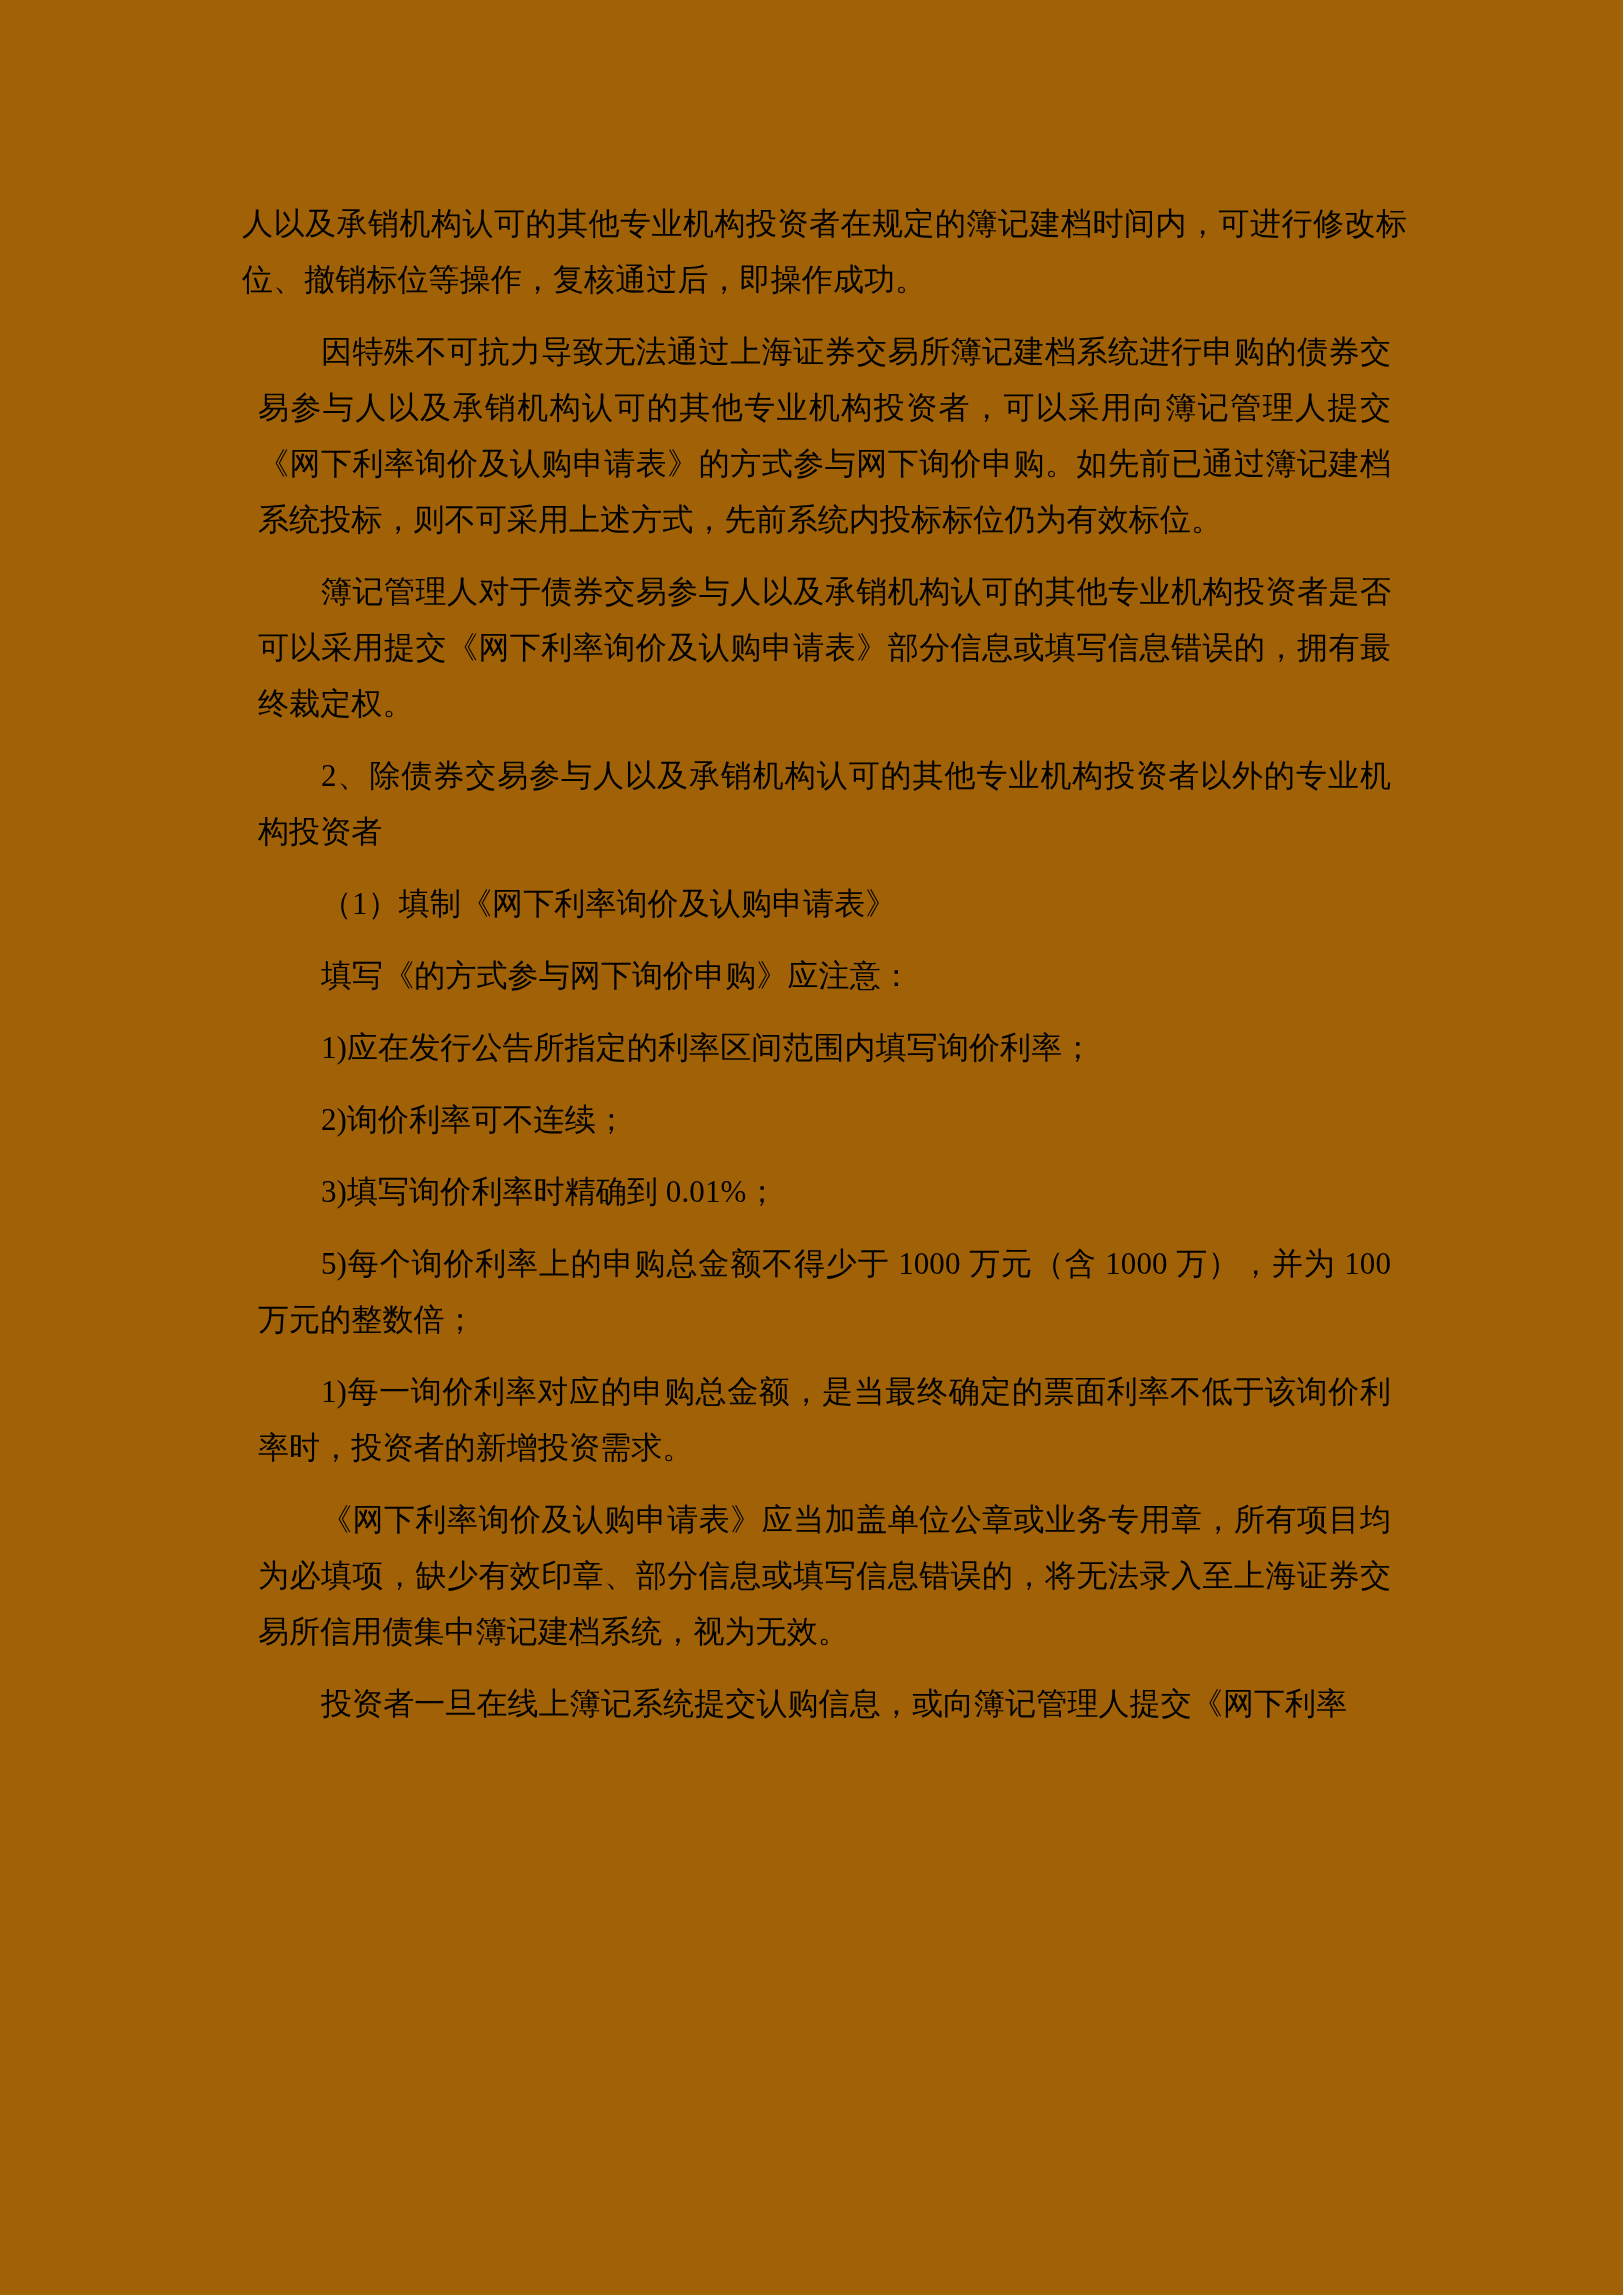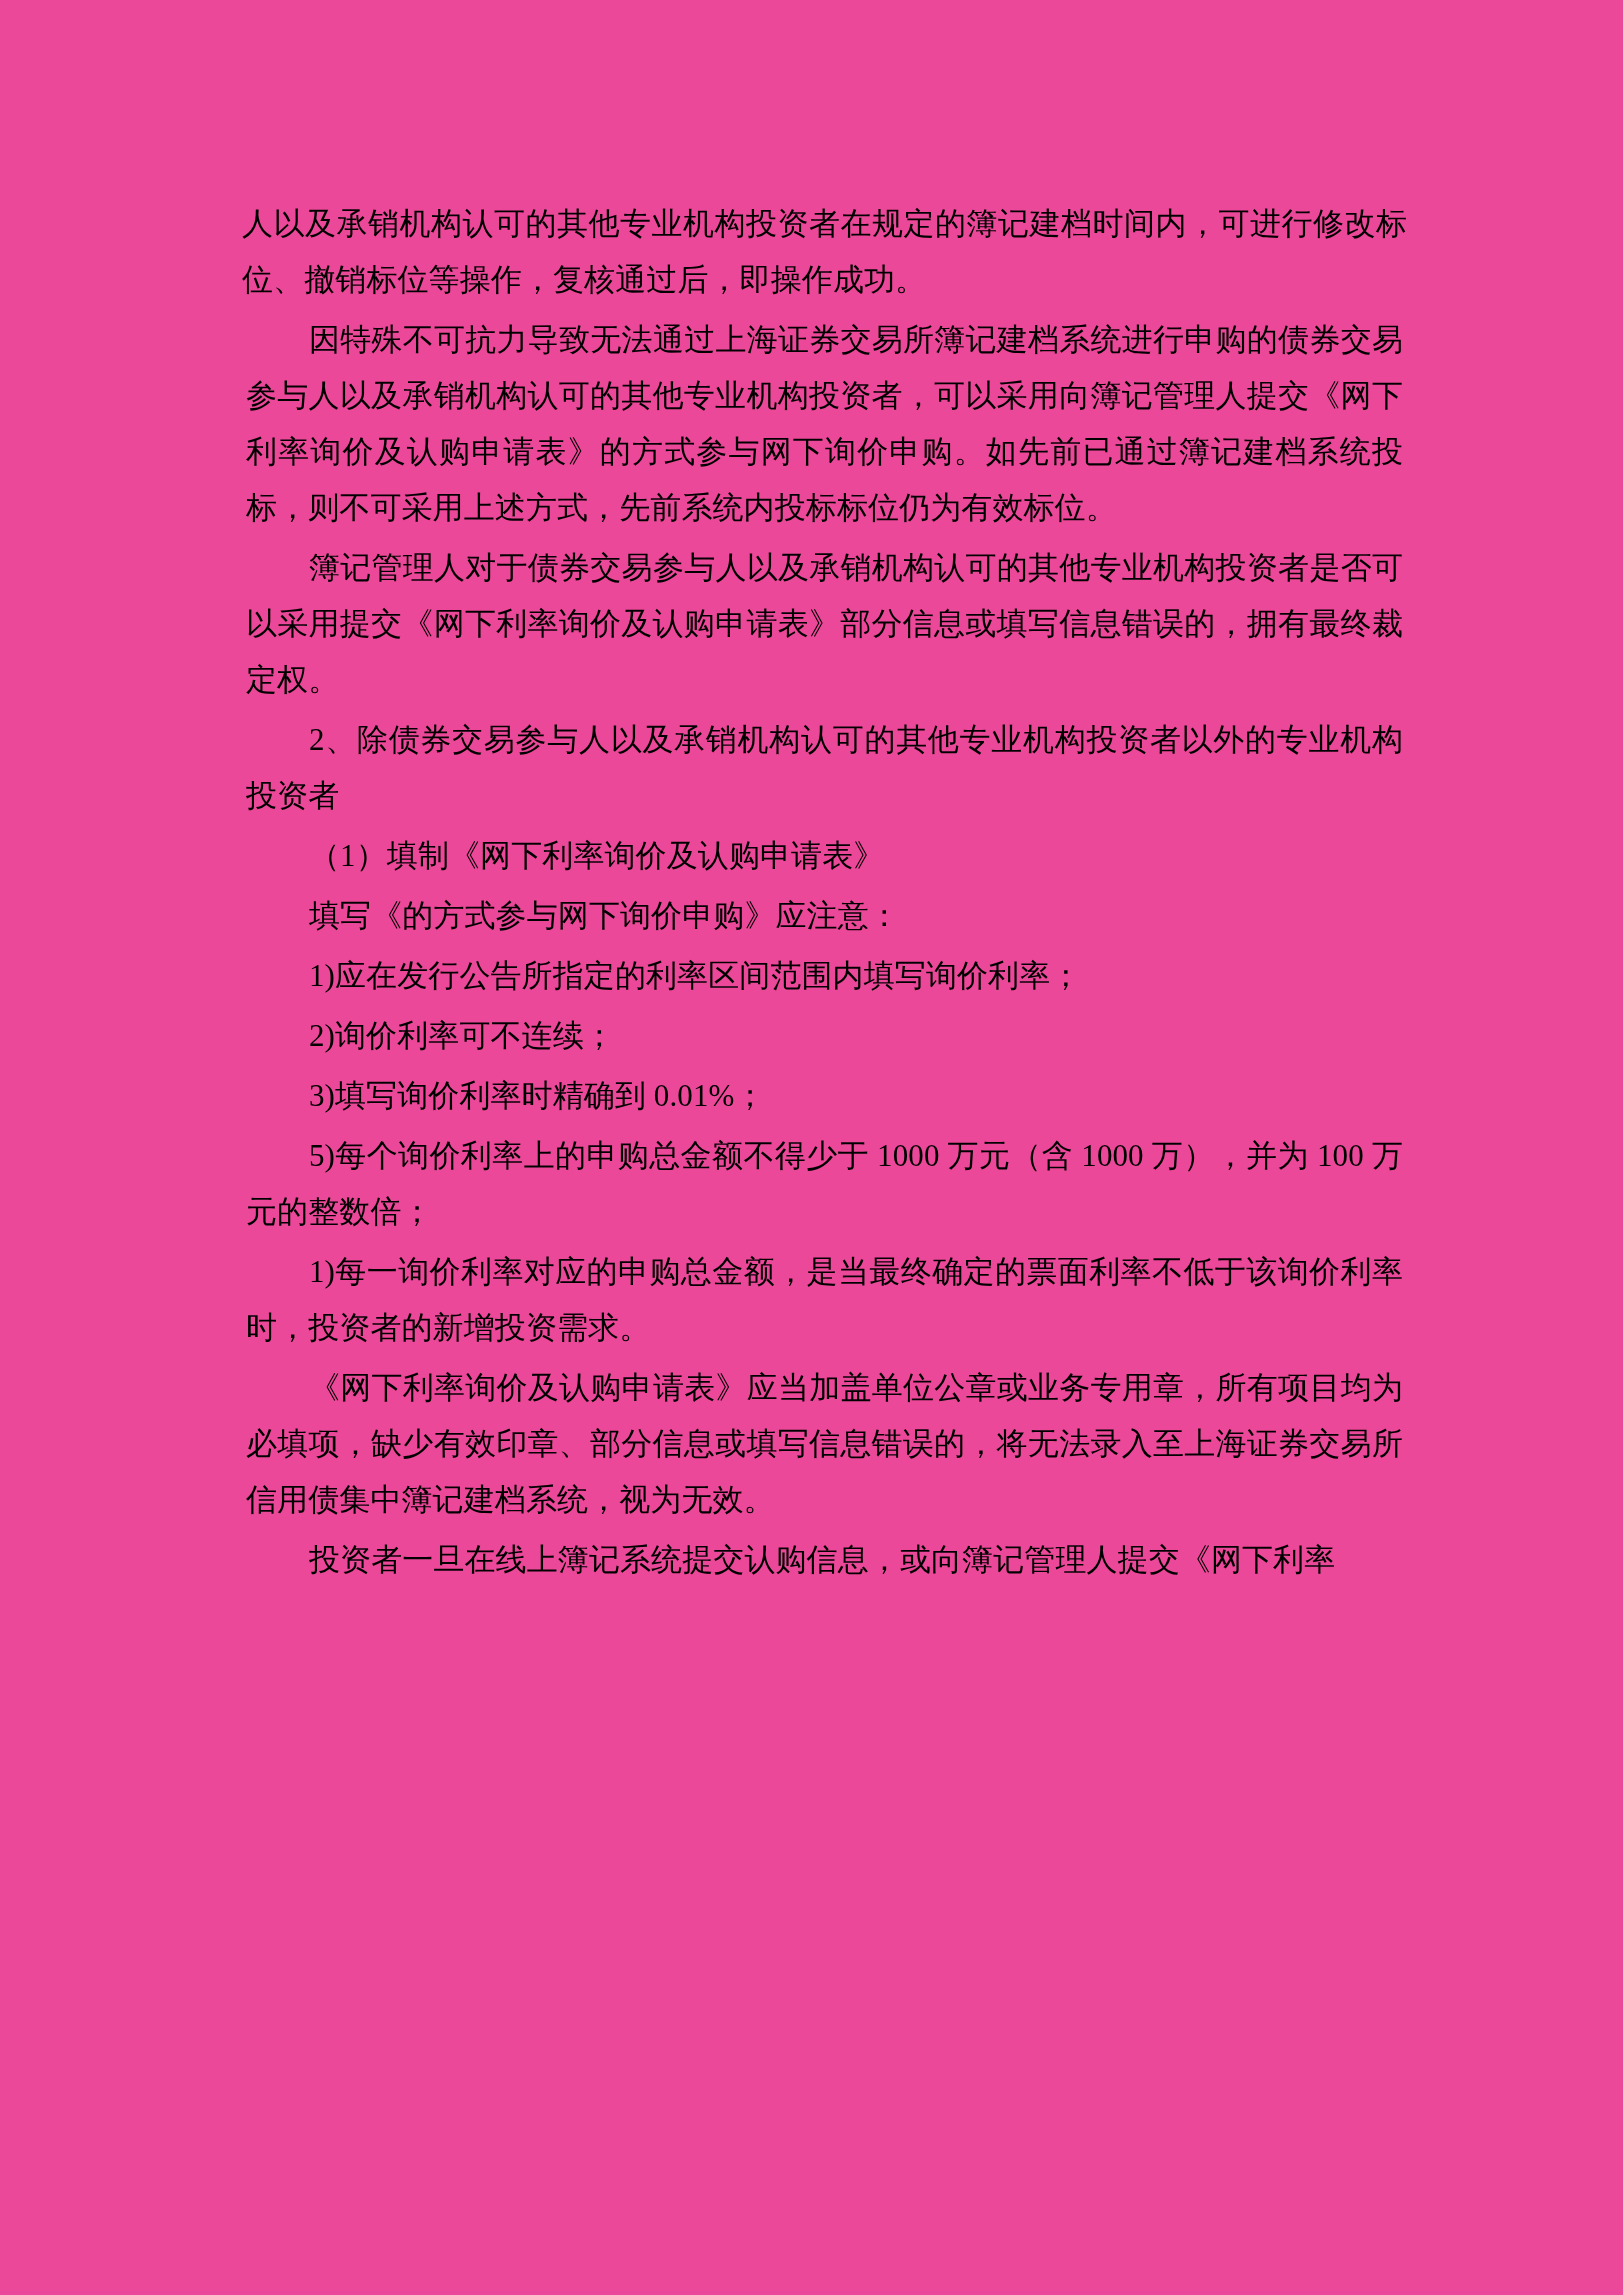--- a/index.html
+++ b/index.html
@@ -11,37 +11,37 @@
     width: 1623px;
     height: 2295px;
     font-family: "Liberation Serif", "DejaVu Serif", serif;
     color: #000000;
     -webkit-font-smoothing: antialiased;
   }
   .page {
     position: relative;
     width: 1623px;
     height: 2295px;
-    background: #ec4899;
+    background: #a16207;
     box-sizing: border-box;
     padding: 196px 216px 131px 242px;
   }
   .doc-body {
     font-size: 31px;
     line-height: 56px;
     text-align: justify;
     text-justify: inter-ideograph;
     letter-spacing: 0.1px;
   }
   p.para {
     margin: 0;
     text-indent: 0;
   }
   p.indent2 {
-    margin: 4px;
+    margin: 16px;
     text-indent: 63px;
   }
 </style>
 </head>
 <body>
 
 <div class="page">
   <div class="doc-body">
     <p class="para">人以及承销机构认可的其他专业机构投资者在规定的簿记建档时间内，可进行修改标位、撤销标位等操作，复核通过后，即操作成功。</p>
     <p class="indent2">因特殊不可抗力导致无法通过上海证券交易所簿记建档系统进行申购的债券交易参与人以及承销机构认可的其他专业机构投资者，可以采用向簿记管理人提交《网下利率询价及认购申请表》的方式参与网下询价申购。如先前已通过簿记建档系统投标，则不可采用上述方式，先前系统内投标标位仍为有效标位。</p>

